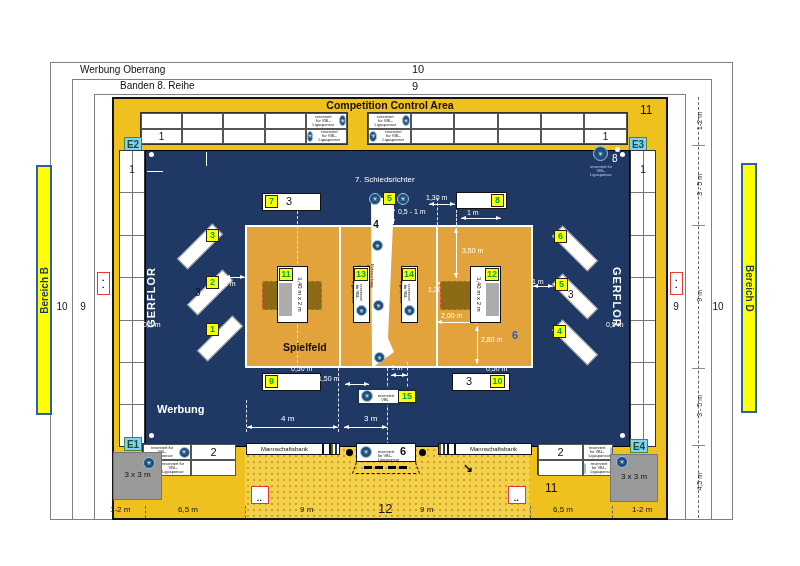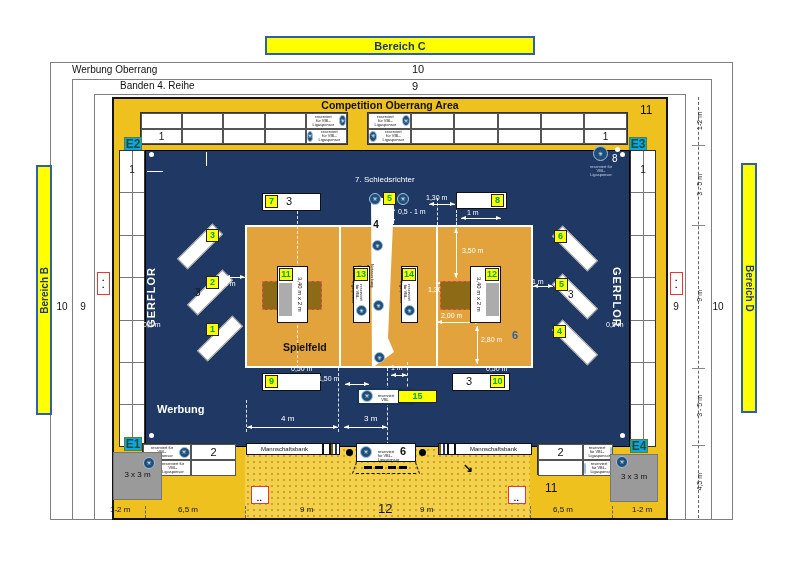--- a/index.html
+++ b/index.html
@@ -4,21 +4,21 @@
 <style>
   html,body{margin:0;padding:0;background:#fff}
   #stage{position:relative;width:800px;height:566px;background:#fff;font-family:"Liberation Sans",sans-serif;color:#111;overflow:hidden}
   .a{position:absolute;box-sizing:border-box}
   .rect{border:1.5px solid #7f7f7f;background:transparent}
   .hall{background:#EFC11E;border:2.5px solid #141414}
   .court{background:#1F3864;border:1.5px solid #000}
   .field{background:#E2A33C;border:2px solid #fff}
   .box{background:#fff;border:1.5px solid #111}
   .badge{background:#FFFF00;border:1px solid #222;color:#00A550;font-weight:700;font-size:9px;display:flex;align-items:center;justify-content:center;line-height:1;width:13px;height:13px}
-  .ebadge{background:#0ea5e9;border:1.5px solid #538135;color:#1F4E2A;font-weight:700;font-size:12px;display:flex;align-items:center;justify-content:center}
+  .ebadge{background:#7dd3fc;border:1.5px solid #538135;color:#1F4E2A;font-weight:700;font-size:10px;display:flex;align-items:center;justify-content:center}
   .logo{border-radius:50%;background:#1F4E79;border:1px solid #9DC3E6;color:#fff;display:flex;align-items:center;justify-content:center;font-size:6px;line-height:1;overflow:hidden}
   .wdot{background:#fff;border-radius:50%}
   .bdot{background:#000;border-radius:50%}
   .vup{writing-mode:vertical-rl;transform:rotate(180deg)}
   .vdn{writing-mode:vertical-rl}
   .dashv{border-left:1px dashed rgba(255,255,255,.85)}
   .dashvb{border-left:1px dashed #666}
   .wline{background:#fff}
   .dh{height:0;border-top:1px solid #fff}
   .dh::before{content:"";position:absolute;left:0;top:-3px;border-top:2.5px solid transparent;border-bottom:2.5px solid transparent;border-right:5px solid #fff}
@@ -39,28 +39,27 @@
   .w8{font-size:8px;color:#fff;line-height:1.25}
   .flex{display:flex;align-items:center;justify-content:center}
   .resv{display:flex;align-items:center;justify-content:center;gap:0;overflow:hidden}
 </style>
 </head>
 <body>
 
 <div id="stage">
 
 
-  <div class="a banner" style="left:265px;top:36px;width:270px;height:19px">Bereich C</div>
 
   <div class="a rect" style="left:50px;top:62px;width:683px;height:458px"></div>
   <div class="a rect" style="left:72px;top:79px;width:640px;height:441px"></div>
   <div class="a rect" style="left:94px;top:94px;width:592px;height:426px"></div>
-  <div class="a" style="left:72px;top:64px;font-size:10px">Werbung Oberrang</div>
+  <div class="a" style="left:80px;top:64px;font-size:10px">Werbung Oberrang</div>
   <div class="a" style="left:412px;top:63px;font-size:11px">10</div>
-  <div class="a" style="left:120px;top:80px;font-size:10px">Banden 4. Reihe</div>
+  <div class="a" style="left:120px;top:80px;font-size:10px">Banden 8. Reihe</div>
   <div class="a" style="left:412px;top:80px;font-size:11px">9</div>
   <div class="a flex" style="left:54px;top:300px;width:16px;height:12px;font-size:10px">10</div>
   <div class="a flex" style="left:77px;top:300px;width:12px;height:12px;font-size:10px">9</div>
   <div class="a flex" style="left:669px;top:300px;width:14px;height:12px;font-size:10px">9</div>
   <div class="a flex" style="left:709px;top:300px;width:18px;height:12px;font-size:10px">10</div>
 
   <div class="a dashvb" style="left:698px;top:97px;height:421px"></div>
   <div class="a" style="left:692px;top:145px;width:13px;height:1px;background:#888"></div>
   <div class="a" style="left:692px;top:225px;width:13px;height:1px;background:#888"></div>
   <div class="a" style="left:692px;top:368px;width:13px;height:1px;background:#888"></div>
@@ -89,21 +88,21 @@
     </div>
 
   <div class="a cam" style="left:97px;top:272px;width:13px;height:23px">
       <span class="vdn">▪▪</span>
     </div>
   <div class="a cam" style="left:670px;top:272px;width:13px;height:23px">
       <span class="vdn">▪▪</span>
     </div>
 
   <div class="a hall" style="left:112px;top:97px;width:556px;height:423px"></div>
-  <div class="a" style="left:112px;top:99px;width:556px;text-align:center;font-weight:bold;font-size:10.5px">Competition Oberrang Area</div>
+  <div class="a" style="left:112px;top:99px;width:556px;text-align:center;font-weight:bold;font-size:10.5px">Competition Control Area</div>
   <div class="a" style="left:640px;top:103px;font-size:12px">11</div>
 
   <div class="a grid" style="left:140px;top:112px;width:208px;height:33px;grid-template-columns:repeat(5,1fr);grid-template-rows:1fr 1fr">
     <i class="cell"></i>
       <i class="cell"></i>
       <i class="cell"></i>
       <i class="cell"></i>
     <span class="cell resv">
         <span class="t4" style="width:34px">reserviert für VBL-Ligasponsor</span>
         <span class="logo" style="width:9px;height:9px">✳</span>
@@ -270,21 +269,21 @@
   <div class="a box" style="left:452px;top:373px;width:58px;height:18px"></div>
   <div class="a" style="left:466px;top:375px;font-size:11px">3</div>
   <div class="a badge" style="left:490px;top:375px;width:15px">10</div>
   <div class="a w7" style="left:318px;top:375px">1,50 m</div>
   <div class="a dh" style="left:345px;top:384px;width:24px"></div>
   <div class="a w7" style="left:391px;top:364px">1 m</div>
   <div class="a dh" style="left:391px;top:375px;width:16px"></div>
   <div class="a" style="left:357px;top:388px;width:58px;height:17px;background:#fff;border:2px solid #16365C;display:flex;align-items:center"></div>
   <div class="a logo" style="left:361px;top:390px;width:12px;height:12px">✳</div>
   <div class="a t4" style="left:374px;top:391px;width:22px">reserviert VBL</div>
-  <div class="a badge" style="left:398px;top:390px;width:39px">15</div>
+  <div class="a badge" style="left:398px;top:390px;width:18px">15</div>
   <div class="a w8" style="left:281px;top:414px">4 m</div>
   <div class="a dh" style="left:247px;top:427px;width:91px"></div>
   <div class="a w8" style="left:364px;top:414px">3 m</div>
   <div class="a dh" style="left:344px;top:427px;width:43px"></div>
 
   <div class="a dots" style="left:245px;top:447px;width:285px;height:71px"></div>
 
   <div class="a grid" style="left:142px;top:443px;width:93px;height:32px;grid-template-columns:48px 45px;grid-template-rows:16px 16px">
     <span class="cell resv">
         <span class="t4" style="width:34px">reserviert für VBL-Ligasponsor</span>

